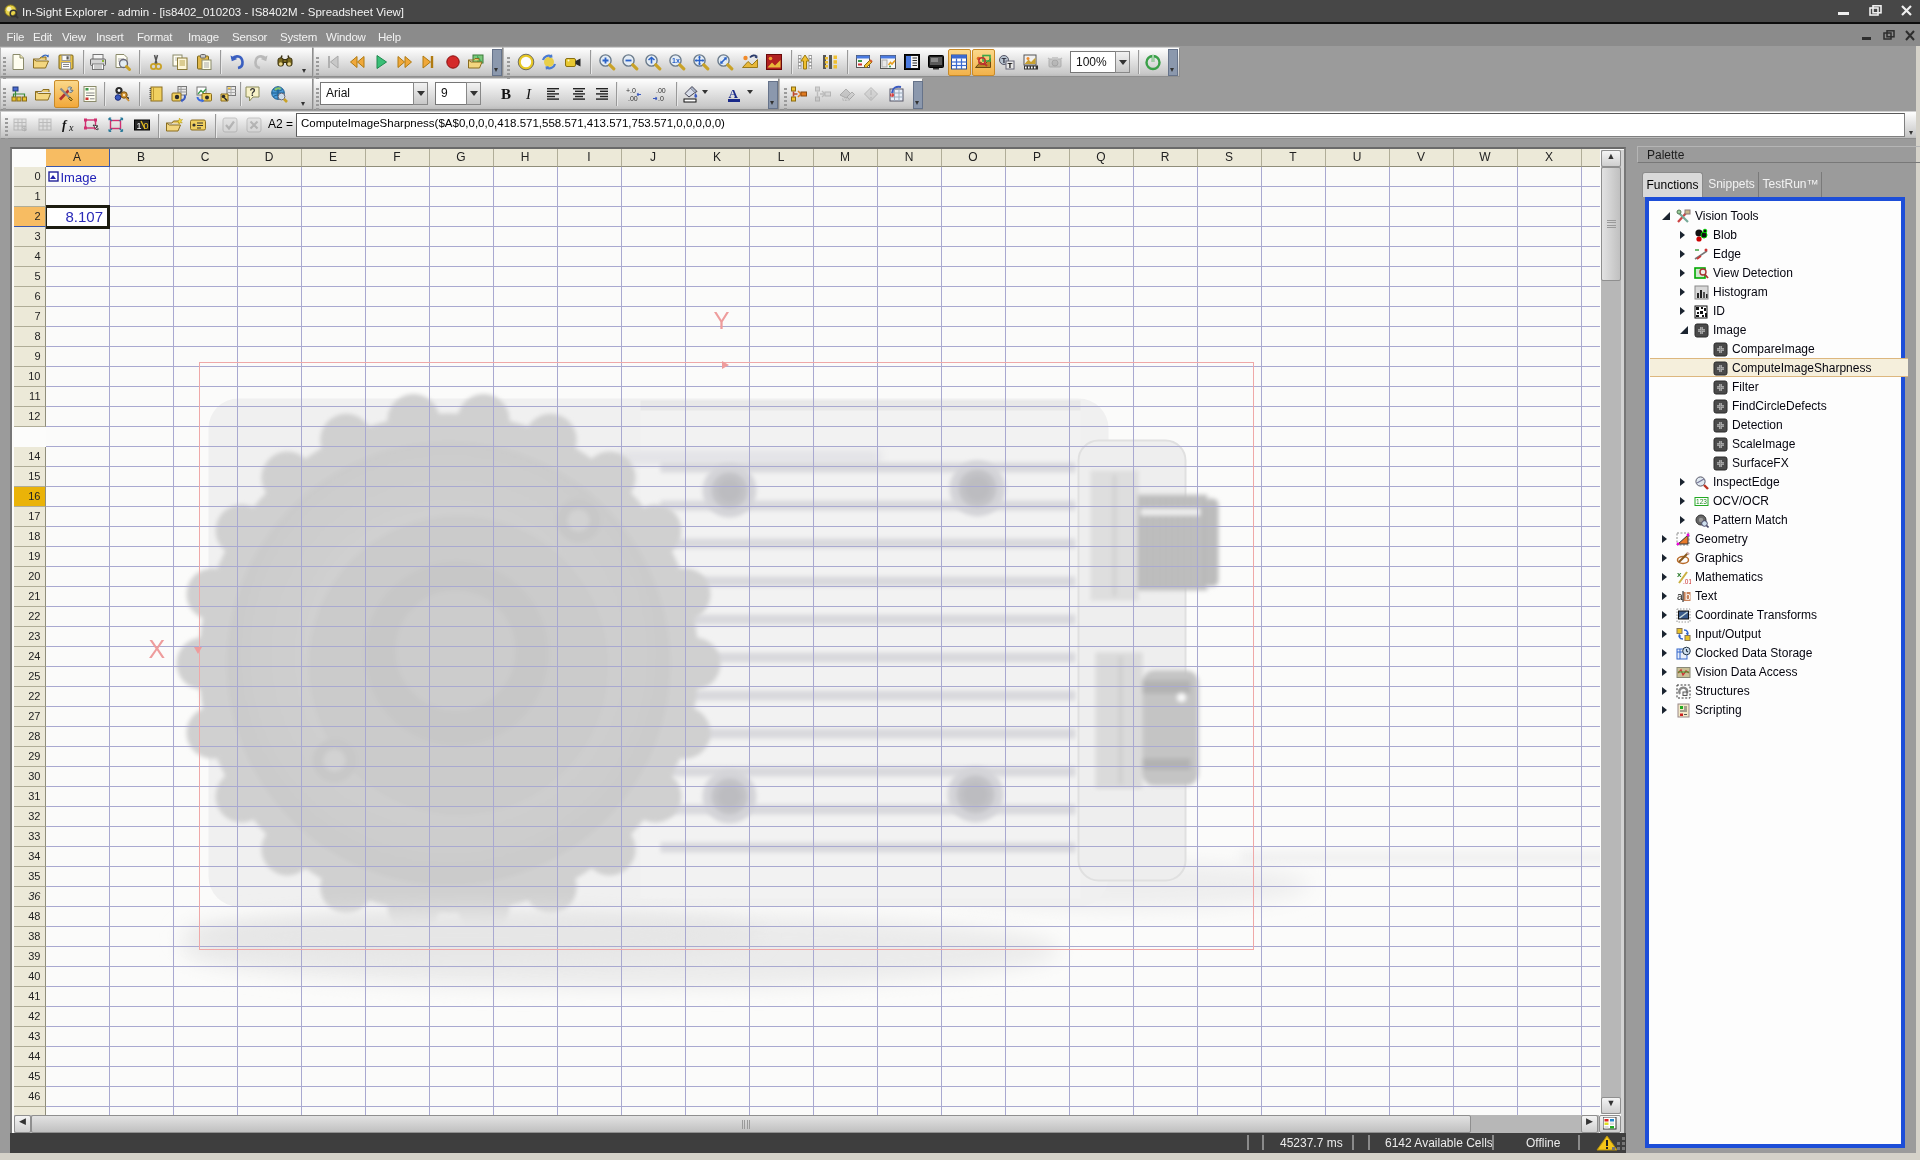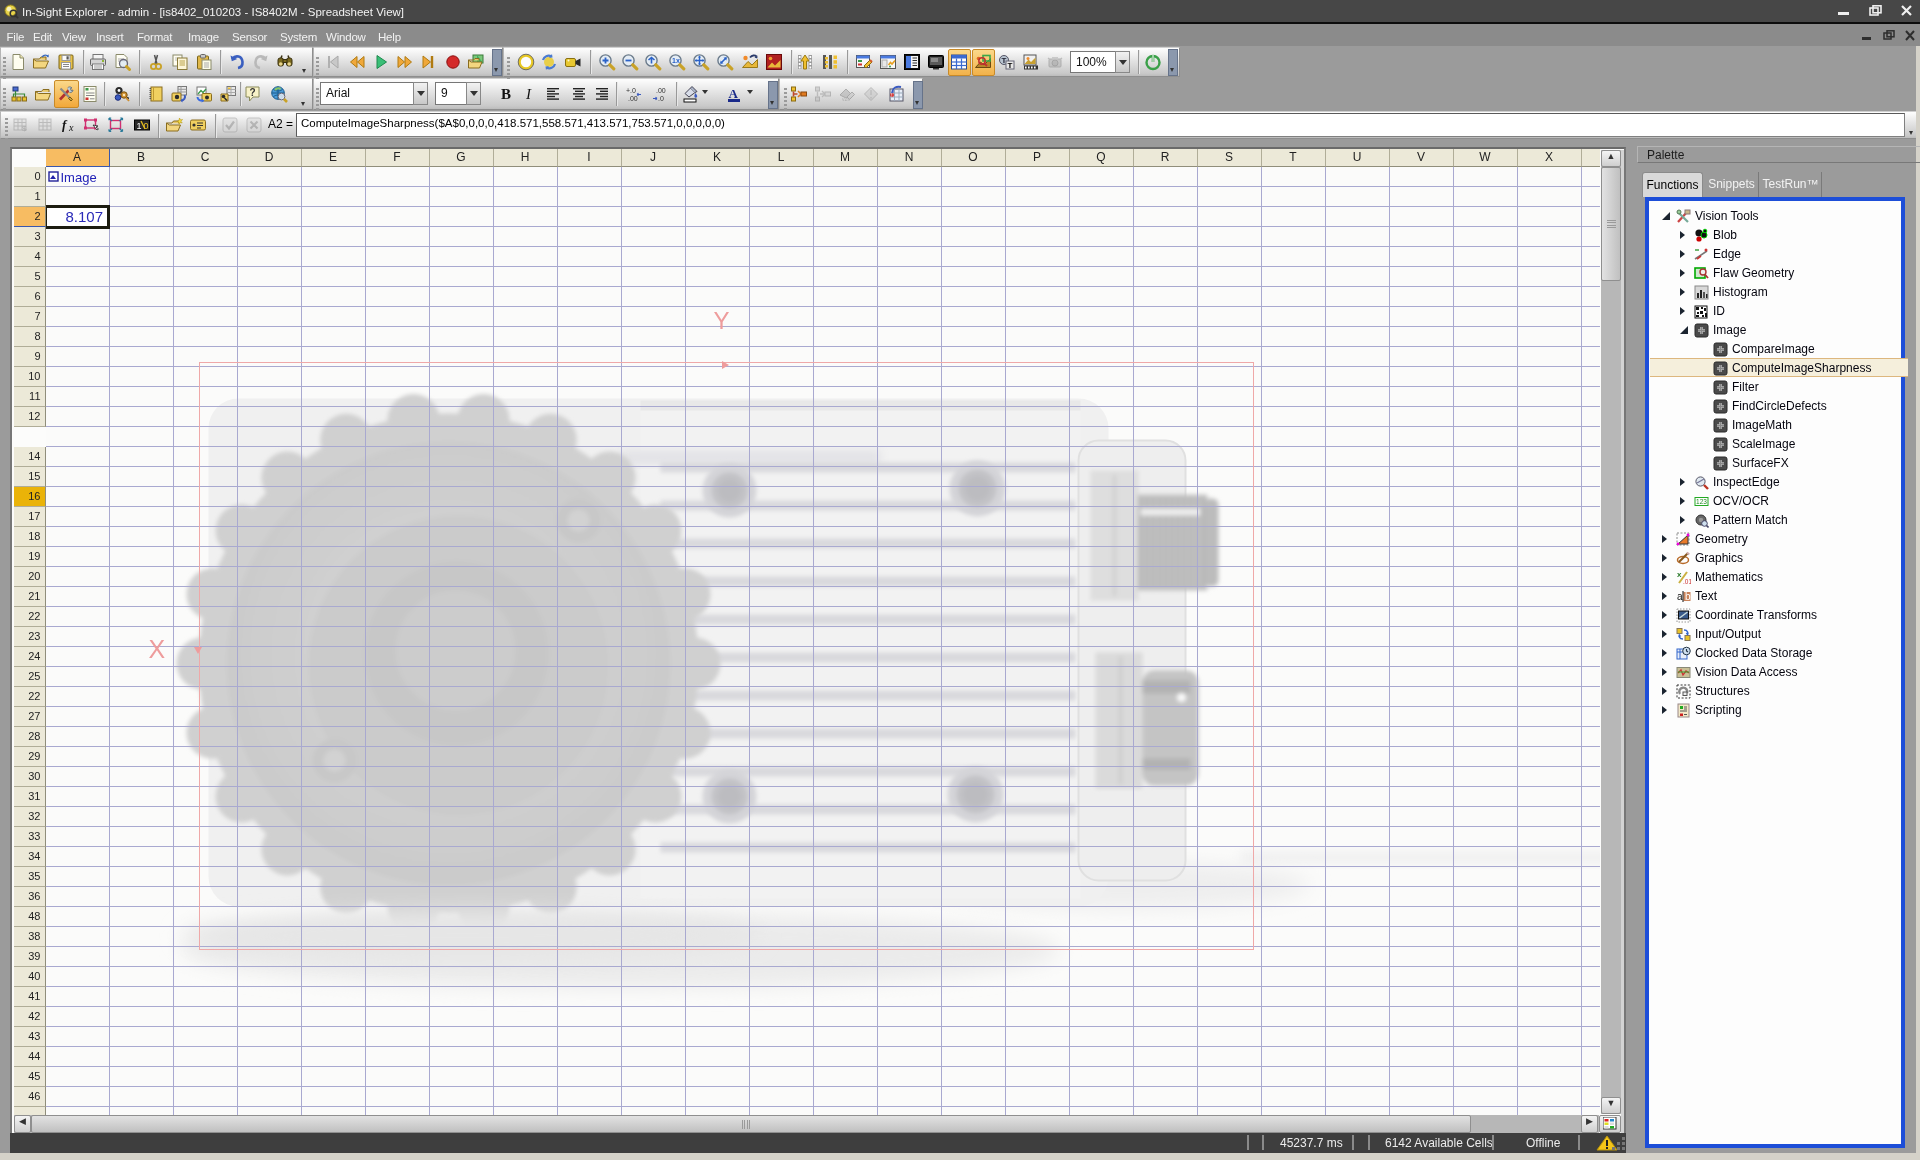--- a/index.html
+++ b/index.html
@@ -882,21 +882,21 @@
 <div class="rowh" style="top:686.5px;height:20.0px;background:#ece9d8;">22</div>
 <div class="rowh" style="top:706.5px;height:20.0px;background:#ece9d8;">27</div>
 <div class="rowh" style="top:726.5px;height:20.0px;background:#ece9d8;">28</div>
 <div class="rowh" style="top:746.5px;height:20.0px;background:#ece9d8;">29</div>
 <div class="rowh" style="top:766.5px;height:20.0px;background:#ece9d8;">30</div>
 <div class="rowh" style="top:786.5px;height:20.0px;background:#ece9d8;">31</div>
 <div class="rowh" style="top:806.5px;height:20.0px;background:#ece9d8;">32</div>
 <div class="rowh" style="top:826.5px;height:20.0px;background:#ece9d8;">33</div>
 <div class="rowh" style="top:846.5px;height:20.0px;background:#ece9d8;">34</div>
 <div class="rowh" style="top:866.5px;height:20.0px;background:#ece9d8;">35</div>
-<div class="rowh" style="top:886.5px;height:20.0px;background:#ece9d8;">36</div>
+<div class="rowh" style="top:886.5px;height:20.0px;background:#ece9d8;font-style:italic;">36</div>
 <div class="rowh" style="top:906.5px;height:20.0px;background:#ece9d8;">48</div>
 <div class="rowh" style="top:926.5px;height:20.0px;background:#ece9d8;">38</div>
 <div class="rowh" style="top:946.5px;height:20.0px;background:#ece9d8;">39</div>
 <div class="rowh" style="top:966.5px;height:20.0px;background:#ece9d8;">40</div>
 <div class="rowh" style="top:986.5px;height:20.0px;background:#ece9d8;">41</div>
 <div class="rowh" style="top:1006.5px;height:20.0px;background:#ece9d8;">42</div>
 <div class="rowh" style="top:1026.5px;height:20.0px;background:#ece9d8;">43</div>
 <div class="rowh" style="top:1046.5px;height:20.0px;background:#ece9d8;">44</div>
 <div class="rowh" style="top:1066.5px;height:20.0px;background:#ece9d8;">45</div>
 <div class="rowh" style="top:1086.5px;height:20.0px;background:#ece9d8;">46</div>
@@ -1132,21 +1132,21 @@
           </svg></div>
         <span class="lbl" style="left:63px">Edge</span>
       </div>
 <div class="trow" style="top:63px">
         <div class="arr-c" style="left:30px"></div>
         <div class="tico" style="left:44px;top:2px"><svg width="15" height="15" viewBox="0 0 15 15">
             <rect x="1" y="2" width="10" height="10" fill="#cfe8cf" stroke="#0a0" stroke-width="1.6"></rect>
             <circle cx="9" cy="6" r="3" fill="#eee" stroke="#a33" stroke-width="1.4"></circle>
             <line x1="11" y1="8.5" x2="14" y2="12" stroke="#a33" stroke-width="1.8"></line>
           </svg></div>
-        <span class="lbl" style="left:63px">Flaw Geometry</span>
+        <span class="lbl" style="left:63px">View Detection</span>
       </div>
 <div class="trow" style="top:82px">
         <div class="arr-c" style="left:30px"></div>
         <div class="tico" style="left:44px;top:2px"><svg width="15" height="15" viewBox="0 0 15 15">
             <rect x="1" y="1" width="13" height="13" fill="#d8d8d8" stroke="#888"></rect>
             <rect x="3" y="8" width="2" height="5" fill="#222"></rect>
             <rect x="6" y="5" width="2" height="8" fill="#222"></rect>
             <rect x="9" y="7" width="2" height="6" fill="#555"></rect>
             <rect x="12" y="9" width="1.5" height="4" fill="#222"></rect>
           </svg></div>
@@ -1209,21 +1209,21 @@
             <path d="M4 7.5 h7 M7.5 4 v7" stroke="#888" stroke-width="1.2"></path>
           </svg></div>
         <span class="lbl" style="left:82px">FindCircleDefects</span>
       </div>
 <div class="trow" style="top:215px">
         <div class="tico" style="left:63px;top:2px"><svg width="15" height="15" viewBox="0 0 15 15">
             <rect x="1" y="1" width="13" height="13" rx="2" fill="#4a4a4a" stroke="#2a2a2a"></rect>
             <path d="M4 7.5 h7 M7.5 4 v7" stroke="#bbb" stroke-width="2.6"></path>
             <path d="M4 7.5 h7 M7.5 4 v7" stroke="#888" stroke-width="1.2"></path>
           </svg></div>
-        <span class="lbl" style="left:82px">ImageMath</span>
+        <span class="lbl" style="left:82px">Detection</span>
       </div>
 <div class="trow" style="top:234px">
         <div class="tico" style="left:63px;top:2px"><svg width="15" height="15" viewBox="0 0 15 15">
             <rect x="1" y="1" width="13" height="13" rx="2" fill="#4a4a4a" stroke="#2a2a2a"></rect>
             <path d="M4 7.5 h7 M7.5 4 v7" stroke="#bbb" stroke-width="2.6"></path>
             <path d="M4 7.5 h7 M7.5 4 v7" stroke="#888" stroke-width="1.2"></path>
           </svg></div>
         <span class="lbl" style="left:82px">ScaleImage</span>
       </div>
 <div class="trow" style="top:253px">

